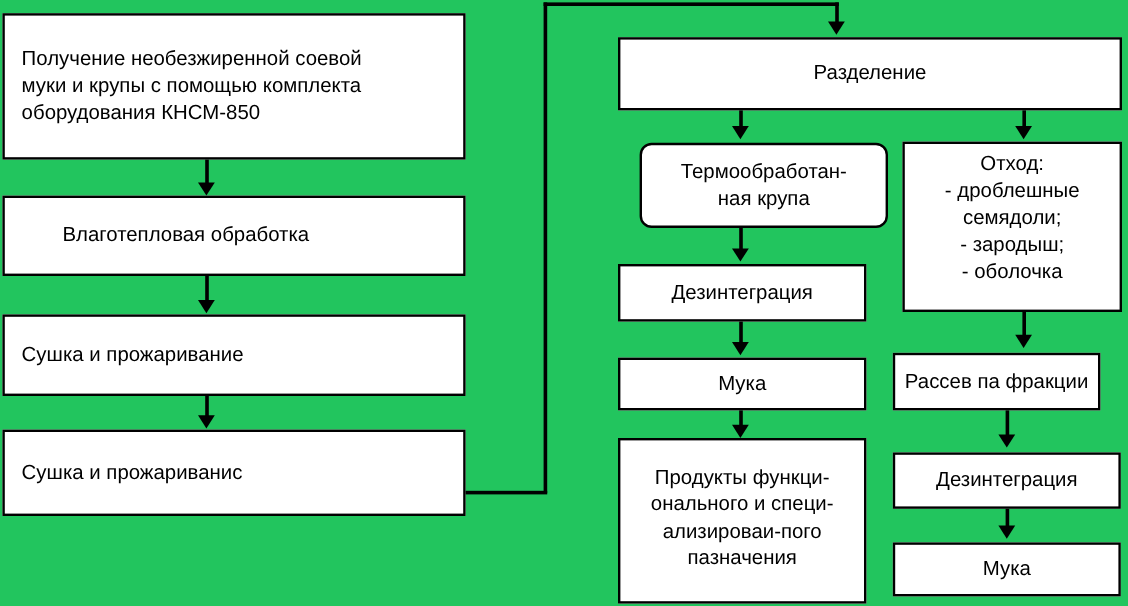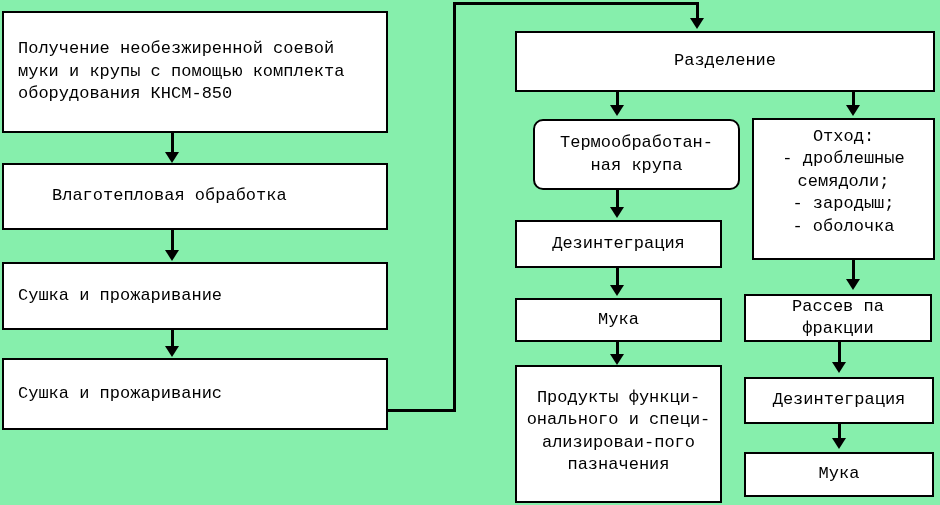--- a/index.html
+++ b/index.html
@@ -4,22 +4,22 @@
 <style>
   html, body {
     margin: 0;
     padding: 0;
     background: #ffffff;
   }
   #canvas {
     position: relative;
     width: 940px;
     height: 505px;
-    background: #86efac;
-    font-family: Liberation Mono, monospace;
+    background: #22c55e;
+    font-family: Liberation Sans, sans-serif;
     color: #000000;
     overflow: hidden;
   }
   .node {
     position: absolute;
     box-sizing: border-box;
     border: 2px solid #000000;
     background: #ffffff;
     display: flex;
     align-items: center;
@@ -117,21 +117,21 @@
 
   <div class="node" style="left:752px; top:118px; width:183px; height:142px; align-items:flex-start; padding-top:6px;">Отход:
 - дроблешные
 семядоли;
 - зародыш;
 - оболочка</div>
 
   <div class="vline" style="left:852px; top:260px; height:20px;"></div>
   <div class="arrowhead" style="left:846px; top:279px;"></div>
 
-  <div class="node" style="left:744px; top:294px; width:188px; height:48px;">Рассев па фракции</div>
+  <div class="node" style="left:744px; top:294px; width:173px; height:48px;">Рассев па фракции</div>
 
   <div class="vline" style="left:838px; top:342px; height:22px;"></div>
   <div class="arrowhead" style="left:832px; top:362px;"></div>
 
   <div class="node" style="left:744px; top:377px; width:190px; height:47px;">Дезинтеграция</div>
 
   <div class="vline" style="left:838px; top:424px; height:16px;"></div>
   <div class="arrowhead" style="left:832px; top:438px;"></div>
 
   <div class="node" style="left:744px; top:452px; width:190px; height:45px;">Мука</div>

